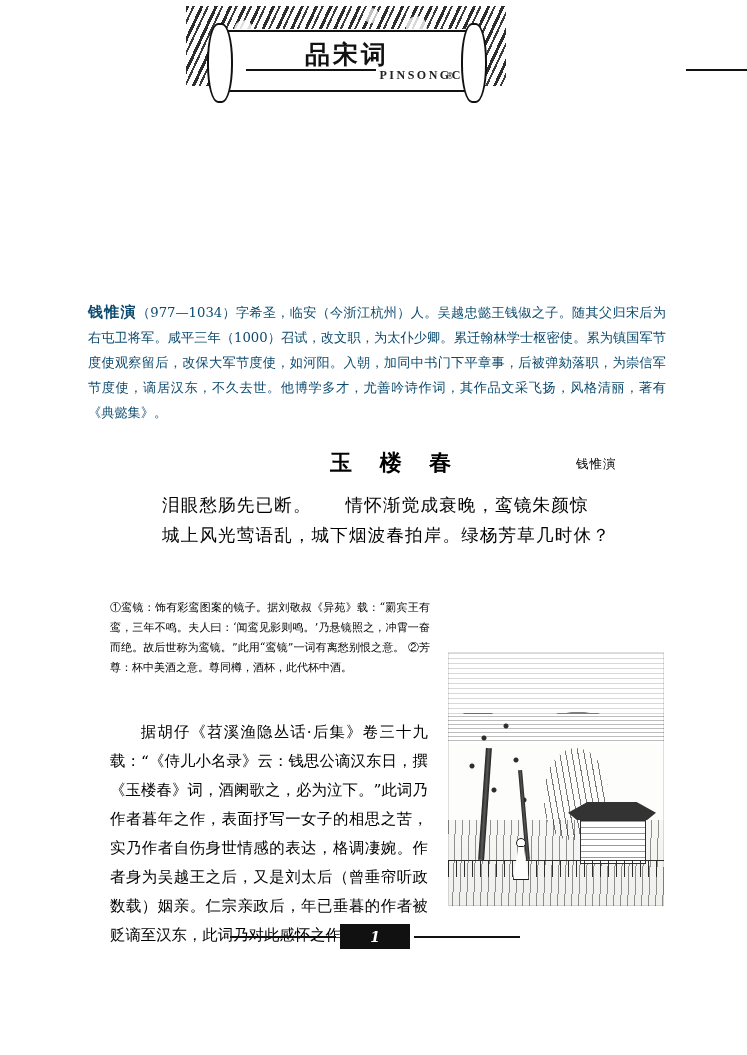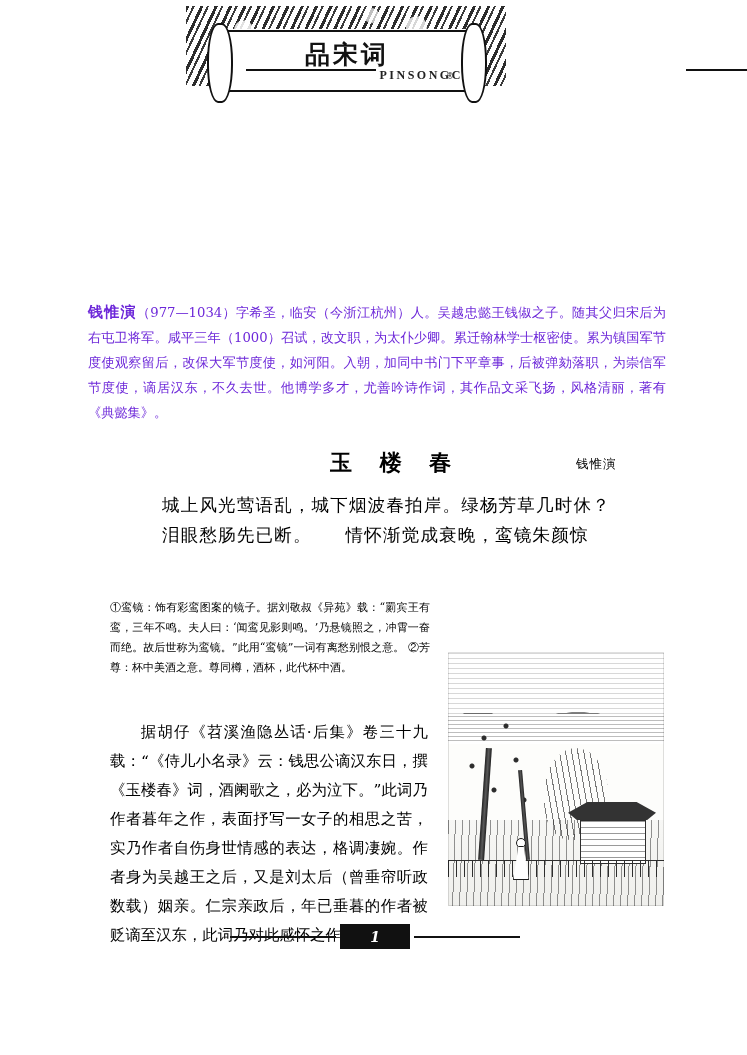--- a/index.html
+++ b/index.html
@@ -120,21 +120,21 @@
   
   .bio {
     position: absolute;
     left: 88px;
     top: 300px;
     width: 578px;
     font-family: "DejaVu Serif", serif;
     font-size: 13.2px;
     line-height: 25px;
     text-align: justify;
-    color: #6d28d9;
+    color: #0c4a6e;
   }
   .bio .name {
     font-weight: bold;
     font-size: 15px;
     letter-spacing: 1px;
   }
 
   
   .poem-title {
     position: absolute;
@@ -337,24 +337,24 @@
     <div class="rule-right"></div>
   </div>
 
   <div class="bio">
     <span class="name">钱惟演</span><span>（977—1034）字希圣，临安（今浙江杭州）人。吴越忠懿王钱俶之子。随其父归宋后为右屯卫将军。咸平三年（1000）召试，改文职，为太仆少卿。累迁翰林学士枢密使。累为镇国军节度使观察留后，改保大军节度使，如河阳。入朝，加同中书门下平章事，后被弹劾落职，为崇信军节度使，谪居汉东，不久去世。他博学多才，尤善吟诗作词，其作品文采飞扬，风格清丽，著有《典懿集》。</span>
   </div>
 
   <div class="poem-title">玉 楼 春</div>
   <div class="poem-author">钱惟演</div>
   <div class="poem-body">
-    <div>城上风光莺语乱，城下烟波春拍岸。绿杨芳草几时休？</div>
     <div>
       <span>泪眼愁肠先已断。</span><span class="gap"></span><span>情怀渐觉成衰晚，鸾镜朱颜惊</span>
     </div>
+    <div>城上风光莺语乱，城下烟波春拍岸。绿杨芳草几时休？</div>
   </div>
 
   <div class="notes">
     <span>①鸾镜：饰有彩鸾图案的镜子。据刘敬叔《异苑》载：“罽宾王有鸾，三年不鸣。夫人曰：‘闻鸾见影则鸣。’乃悬镜照之，冲霄一奋而绝。故后世称为鸾镜。”此用“鸾镜”一词有离愁别恨之意。</span>
     <span>②芳尊：杯中美酒之意。尊同樽，酒杯，此代杯中酒。</span>
   </div>
 
   <div class="commentary">据胡仔《苕溪渔隐丛话·后集》卷三十九载：“《侍儿小名录》云：钱思公谪汉东日，撰《玉楼春》词，酒阑歌之，必为泣下。”此词乃作者暮年之作，表面抒写一女子的相思之苦，实乃作者自伤身世情感的表达，格调凄婉。作者身为吴越王之后，又是刘太后（曾垂帘听政数载）姻亲。仁宗亲政后，年已垂暮的作者被贬谪至汉东，此词乃对此感怀之作。</div>
 
   <div class="illus">

